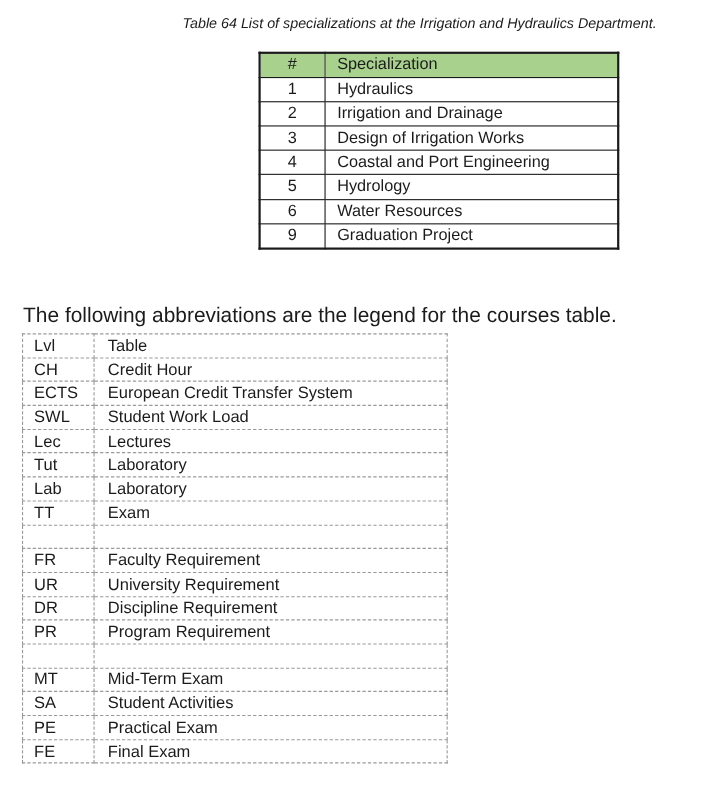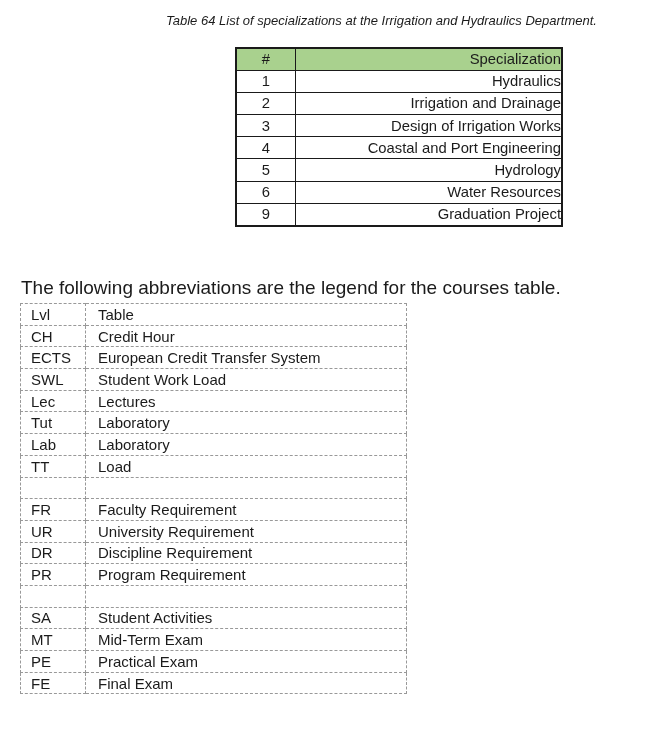--- a/index.html
+++ b/index.html
@@ -19,21 +19,21 @@
     border-collapse: collapse; table-layout: fixed;
     border: 2px solid #1a1a1a;
   }
   .spec-table th, .spec-table td {
     border: 1px solid #1a1a1a;
     height: 22.2px; font-size: 14.8px; font-weight: 400;
     padding: 0; white-space: nowrap; overflow: hidden;
   }
   .spec-table th { background: #A9D18E; text-align: center; }
   .spec-table .col-num { width: 59px; text-align: center; }
-  .spec-table .col-name { text-align: right; padding-left: 11px; }
+  .spec-table .col-name { text-align: left; padding-left: 11px; }
   .intro {
     position: absolute; left: 21px; top: 277px;
     font-size: 19px; white-space: nowrap;
   }
   .legend-table {
     position: absolute; left: 20px; top: 303px; width: 387px;
     border-collapse: collapse; table-layout: fixed;
   }
   .legend-table td {
     border: 1px dashed #999999;
@@ -114,21 +114,21 @@
     <tr>
       <td class="col-abbr">Tut</td>
       <td class="col-full">Laboratory</td>
     </tr>
     <tr>
       <td class="col-abbr">Lab</td>
       <td class="col-full">Laboratory</td>
     </tr>
     <tr>
       <td class="col-abbr">TT</td>
-      <td class="col-full">Load</td>
+      <td class="col-full">Exam</td>
     </tr>
     <tr>
       <td class="col-abbr"></td>
       <td class="col-full"></td>
     </tr>
     <tr>
       <td class="col-abbr">FR</td>
       <td class="col-full">Faculty Requirement</td>
     </tr>
     <tr>
@@ -141,26 +141,26 @@
     </tr>
     <tr>
       <td class="col-abbr">PR</td>
       <td class="col-full">Program Requirement</td>
     </tr>
     <tr>
       <td class="col-abbr"></td>
       <td class="col-full"></td>
     </tr>
     <tr>
+      <td class="col-abbr">MT</td>
+      <td class="col-full">Mid-Term Exam</td>
+    </tr>
+    <tr>
       <td class="col-abbr">SA</td>
       <td class="col-full">Student Activities</td>
-    </tr>
-    <tr>
-      <td class="col-abbr">MT</td>
-      <td class="col-full">Mid-Term Exam</td>
     </tr>
     <tr>
       <td class="col-abbr">PE</td>
       <td class="col-full">Practical Exam</td>
     </tr>
     <tr>
       <td class="col-abbr">FE</td>
       <td class="col-full">Final Exam</td>
     </tr>
   </tbody>

